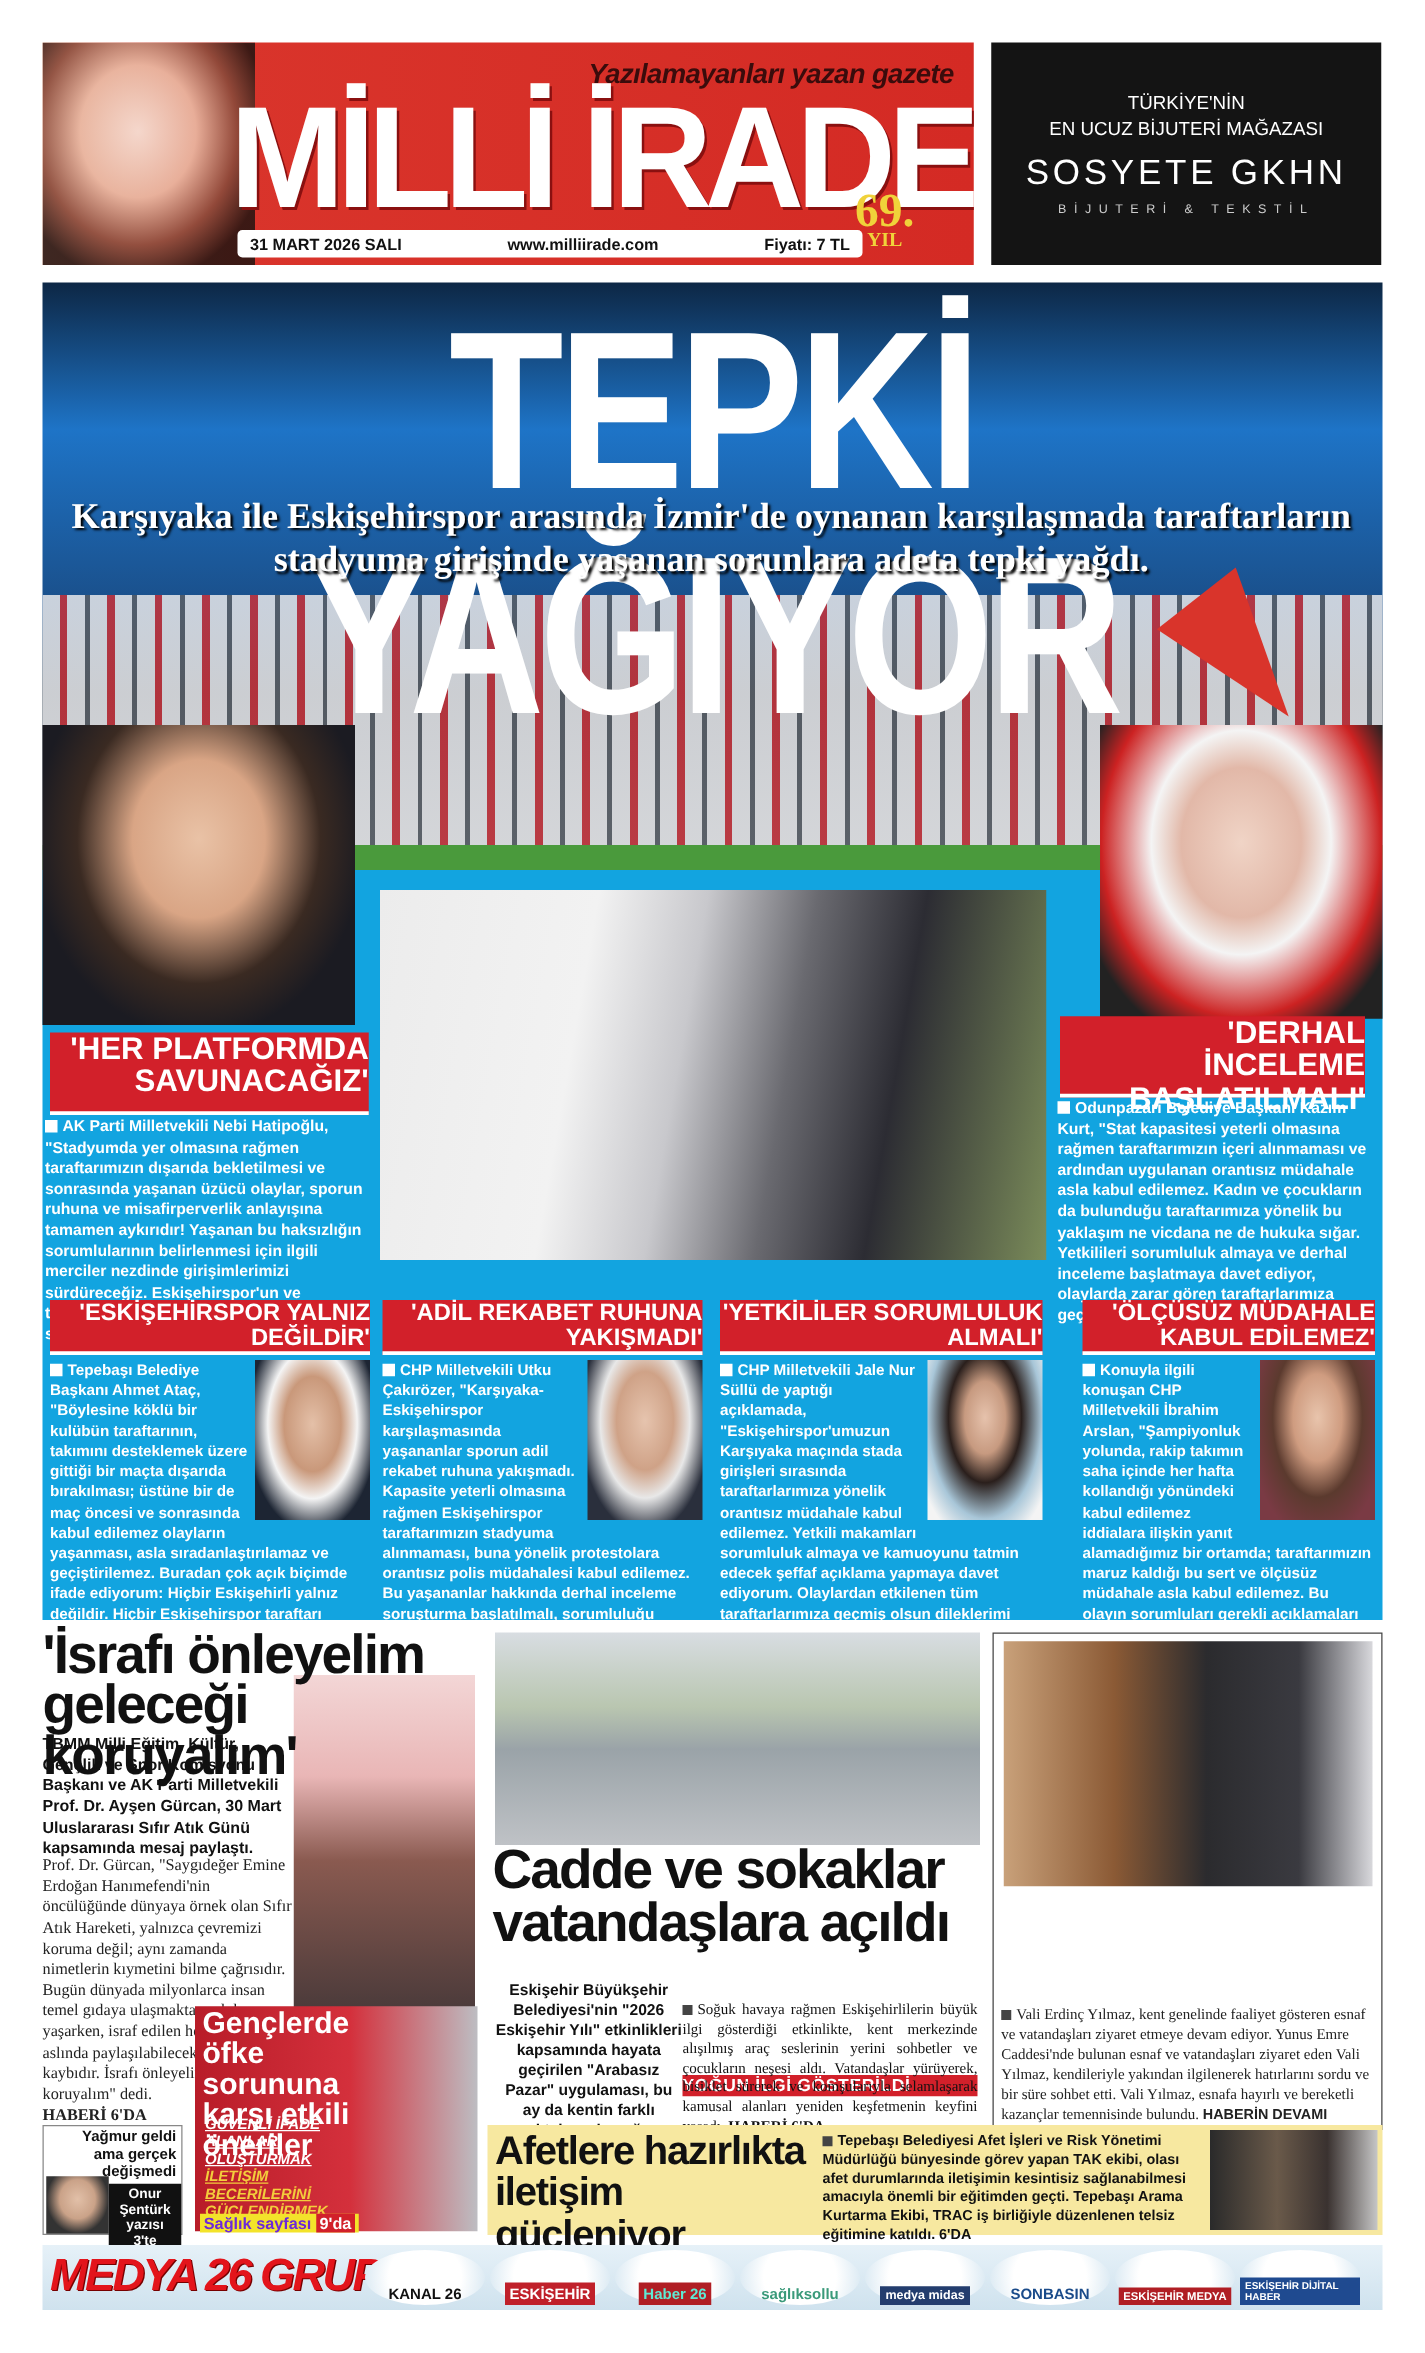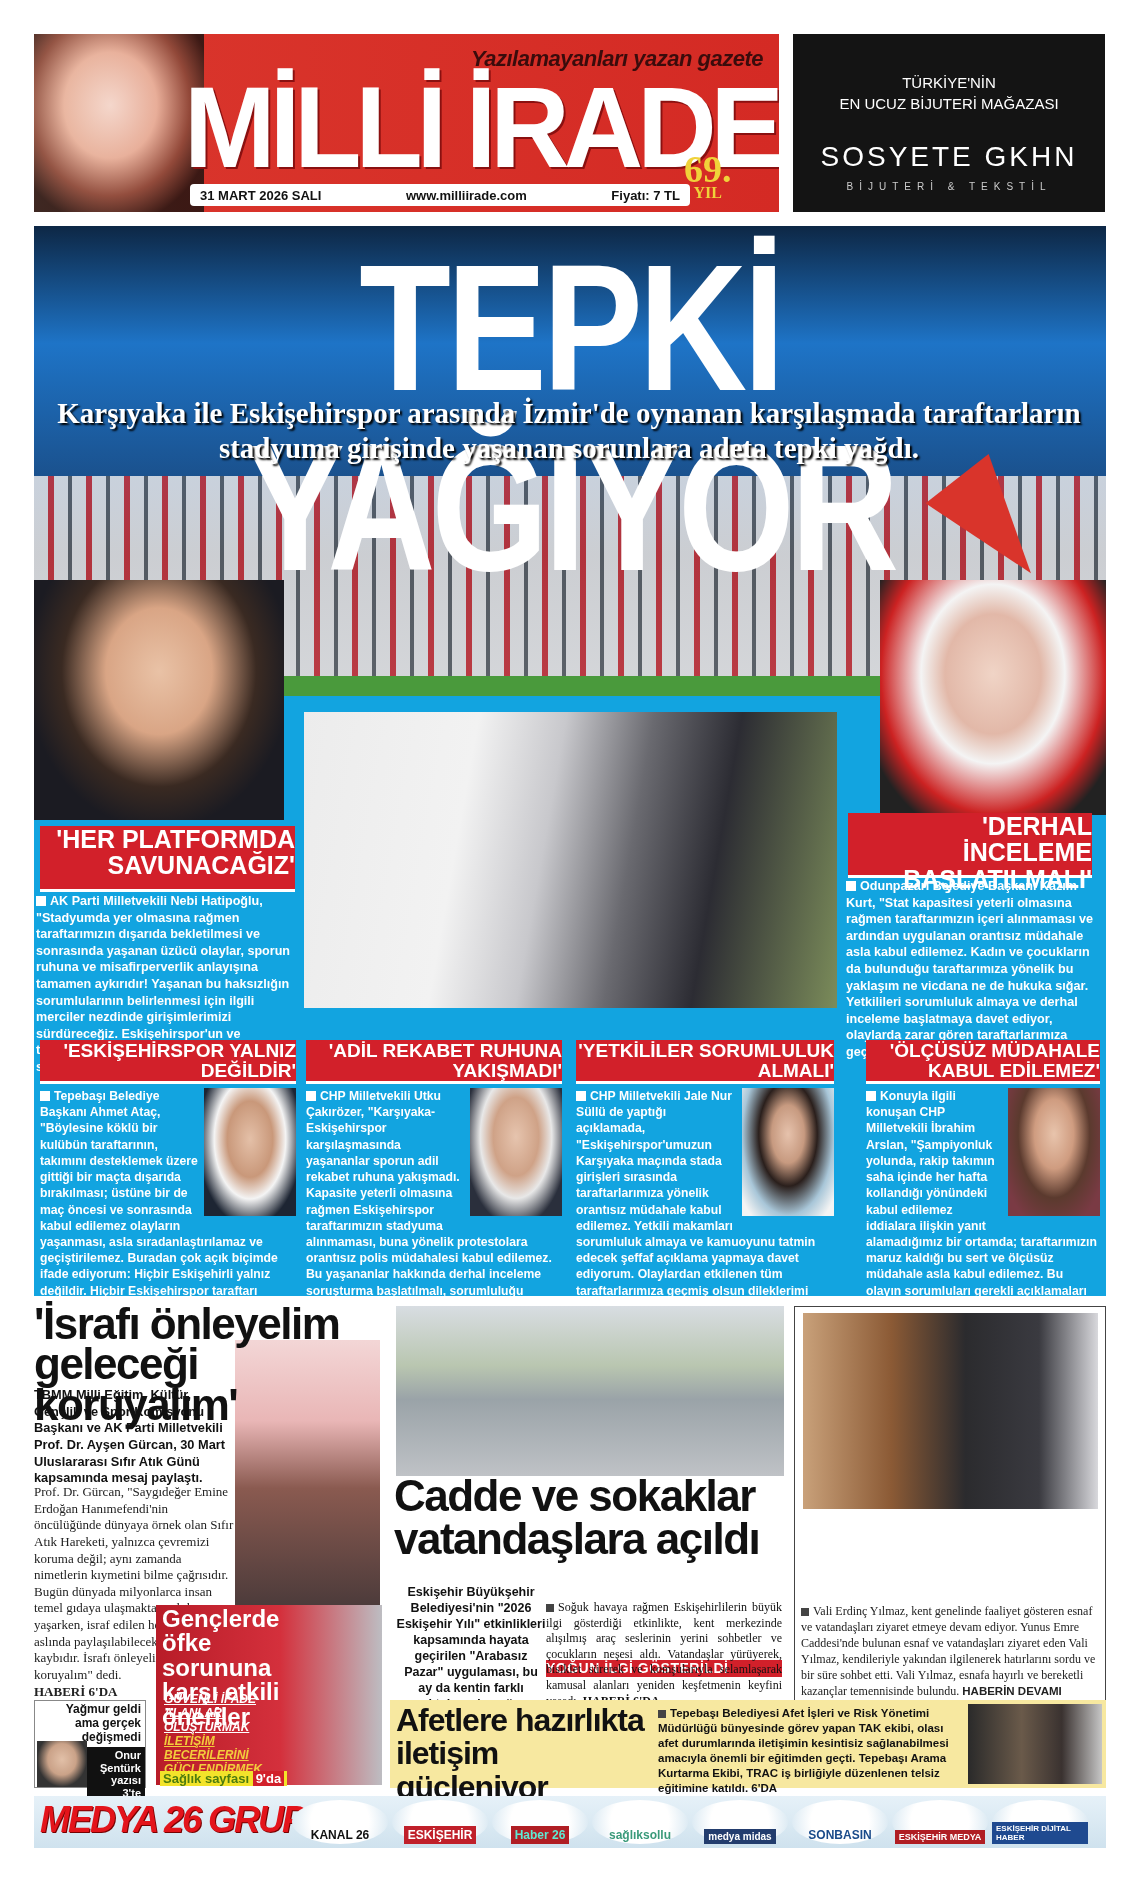--- a/index.html
+++ b/index.html
@@ -8,21 +8,21 @@
 
 #masthead{left:34px;top:34px;width:745px;height:178px;background:linear-gradient(90deg,#f3c7b3 0%,#d9342b 20%,#d42a24 100%);overflow:hidden}
 #portrait{left:0;top:0;width:170px;height:178px;background:radial-gradient(ellipse at 45% 40%,#f6e1d6 0%,#e9b8a2 35%,#8a4a3a 60%,#2a1612 80%);opacity:.9}
 #slogan{right:16px;top:12px;font:italic bold 22px "Liberation Sans",sans-serif;color:#3a0c0c;letter-spacing:-.5px}
 #brand{left:150px;top:38px;font:900 110px/1 "Liberation Sans",sans-serif;color:#fff;letter-spacing:-6px;transform:scaleY(1.05);text-shadow:2px 2px 0 #8a1010}
 #datebar{left:156px;top:150px;width:500px;height:22px;background:#fff;border-radius:4px;display:flex;align-items:center;justify-content:space-between;padding:0 10px;font:bold 13px "Liberation Sans",sans-serif;color:#111}
 #year{left:650px;top:118px;font:bold 38px "Liberation Serif",serif;color:#f0d23a;text-align:center;line-height:.9}
 #year small{display:block;font-size:16px}
 #ad-top{left:793px;top:34px;width:312px;height:178px;background:#141414;color:#fff;text-align:center}
 #ad-top .l1{margin-top:38px;font:15px "Liberation Sans",sans-serif;line-height:1.4}
-#ad-top .l2{margin-top:27px;font:28px "Liberation Sans",sans-serif;letter-spacing:3px}
+#ad-top .l2{margin-top:8px;font:28px "Liberation Sans",sans-serif;letter-spacing:3px}
 #ad-top .l3{margin-top:8px;font:10px "Liberation Sans",sans-serif;letter-spacing:6px;color:#ccc}
 
 #hero{left:34px;top:226px;width:1072px;height:470px;background:linear-gradient(180deg,#0d2745 0%,#1e74c7 25%,#1a4f8a 55%,#2a3a4a 70%,#6b7680 100%);overflow:hidden}
 #hero-title{left:0;width:100%;top:12px;text-align:center;font:900 150px/1 "Liberation Sans",sans-serif;color:#fff;letter-spacing:-4px;transform:scaleY(1.2);transform-origin:top}
 #hero-sub{left:10px;width:1050px;top:170px;text-align:center;font:bold 29px/1.2 "Liberation Serif",serif;color:#fff;text-shadow:2px 2px 2px #000}
 #stadium{left:0;top:250px;width:100%;height:220px;background:repeating-linear-gradient(90deg,#e8e8ea 0 14px,#c9323a 14px 20px,#e8e8ea 20px 34px,#5a5f66 34px 38px);opacity:.85}
 #pitch{left:0;top:450px;width:100%;height:40px;background:#4a9a3c}
 #arrow{left:920px;top:240px;width:0;height:0;border-left:40px solid transparent;border-right:40px solid transparent;border-top:120px solid #d9342b;transform:rotate(-38deg)}
 
 #blue{left:34px;top:696px;width:1072px;height:600px;background:#12a4e0}
@@ -52,21 +52,21 @@
 #isr-ref{font:bold 13px "Liberation Serif",serif}
 #genc{left:156px;top:1605px;width:226px;height:180px;background:linear-gradient(90deg,#b81c28 0%,#d4303c 55%,#bdbdc2 100%)}
 #genc-title{left:6px;top:2px;font:bold 24px/1.02 "Liberation Sans",sans-serif;color:#fff;width:160px}
 #genc-l1{left:8px;top:88px;font:bold italic 12px/1.15 "Liberation Sans",sans-serif;color:#fff;text-decoration:underline}
 #genc-l2{left:8px;top:130px;font:bold italic 12px/1.15 "Liberation Sans",sans-serif;color:#f3cd3c;text-decoration:underline}
 #genc-ref{left:4px;top:166px;background:#f3e32a;color:#111;font:bold 13px "Liberation Sans",sans-serif;padding:0 3px}
 #genc-ref span{background:#d2202a;color:#fff;padding:0 3px}
 #col{left:34px;top:1700px;width:112px;height:88px;border:1px solid #888;background:#fff}
 #col-title{right:4px;top:2px;font:bold 12px/1.15 "Liberation Sans",sans-serif;text-align:right;width:100px}
 #col-face{left:2px;top:40px;width:50px;height:46px;background:radial-gradient(ellipse at 50% 40%,#e2c0a8 0%,#caa288 40%,#333 70%)}
-#col-author{right:0;top:46px;background:#111;color:#fff;font:bold 11px/1.15 "Liberation Sans",sans-serif;text-align:right;padding:2px 4px;width:58px}
+#col-author{right:0;top:46px;background:#111;color:#fff;font:bold 11px/1.15 "Liberation Sans",sans-serif;text-align:center;padding:2px 4px;width:58px}
 #cad-photo{left:396px;top:1306px;width:388px;height:170px;background:linear-gradient(180deg,#d8dde2 0%,#b9c6b0 35%,#9aa3a8 55%,#bfc2c6 100%)}
 #cad-title{left:394px;top:1474px;width:390px;font:900 44px/.98 "Liberation Sans",sans-serif;color:#111;letter-spacing:-1.5px}
 #cad-lead{left:396px;top:1584px;width:150px;text-align:center;font:bold 12.5px/1.28 "Liberation Sans",sans-serif}
 #cad-tag{left:546px;top:1660px;width:236px;height:17px;background:#d2202a;color:#fff;font:bold 14px/17px "Liberation Sans",sans-serif;text-align:left;letter-spacing:.5px}
 #cad-body{left:546px;top:1600px;width:236px;font:12px/1.3 "Liberation Serif",serif;text-align:justify}
 #vali{left:794px;top:1306px;width:312px;height:398px;border:1px solid #444}
 #vali-photo{left:8px;top:6px;width:295px;height:196px;background:linear-gradient(90deg,#c9a17a 0%,#8b5a35 30%,#2b2b2e 55%,#3a3a40 80%,#d8d8dc 100%)}
 #vali-title{left:4px;top:206px;width:304px;font:900 42px/.98 "Liberation Sans",sans-serif;letter-spacing:-2px;color:#111}
 #vali-body{left:6px;top:297px;width:300px;font:12px/1.33 "Liberation Serif",serif;color:#222}
 .ref-sans{font:bold 11.5px "Liberation Sans",sans-serif}
@@ -157,21 +157,21 @@
 <div id="isr-lead" class="abs">TBMM Milli Eğitim, Kültür, Gençlik ve Spor Komisyonu Başkanı ve AK Parti Milletvekili Prof. Dr. Ayşen Gürcan, 30 Mart Uluslararası Sıfır Atık Günü kapsamında mesaj paylaştı.</div>
 <div id="isr-body" class="abs">
   <span>Prof. Dr. Gürcan, "Saygıdeğer Emine Erdoğan Hanımefendi'nin öncülüğünde dünyaya örnek olan Sıfır Atık Hareketi, yalnızca çevremizi koruma değil; aynı zamanda nimetlerin kıymetini bilme çağrısıdır. Bugün dünyada milyonlarca insan temel gıdaya ulaşmakta zorluk yaşarken, israf edilen her lokma aslında paylaşılabilecek bir nimetin kaybıdır. İsrafı önleyelim, geleceği koruyalım" dedi.</span><br>
   <span id="isr-ref">HABERİ 6'DA</span>
 </div>
 
 <div id="genc" class="abs">
   <div id="genc-title" class="abs">Gençlerde öfke sorununa karşı etkili öneriler</div>
   <div id="genc-l1" class="abs" style="width:100px">GÜVENLİ İFADE ALANLARI OLUŞTURMAK</div>
   <div id="genc-l2" class="abs" style="width:100px">İLETİŞİM BECERİLERİNİ GÜÇLENDİRMEK</div>
-  <div id="genc-ref" class="abs"><span style="background:none;color:#4d7c0f;padding:0">Sağlık sayfası</span> <span>9'da</span></div>
+  <div id="genc-ref" class="abs"><span style="background:none;color:#6d28d9;padding:0">Sağlık sayfası</span> <span>9'da</span></div>
 </div>
 
 <div id="col" class="abs">
   <div id="col-face" class="abs"></div>
   <div id="col-title" class="abs">Yağmur geldi ama gerçek değişmedi</div>
   <div id="col-author" class="abs">Onur Şentürk yazısı 3'te</div>
 </div>
 
 <div id="cad-photo" class="abs"></div>
 <div id="cad-title" class="abs">Cadde ve sokaklar vatandaşlara açıldı</div>

